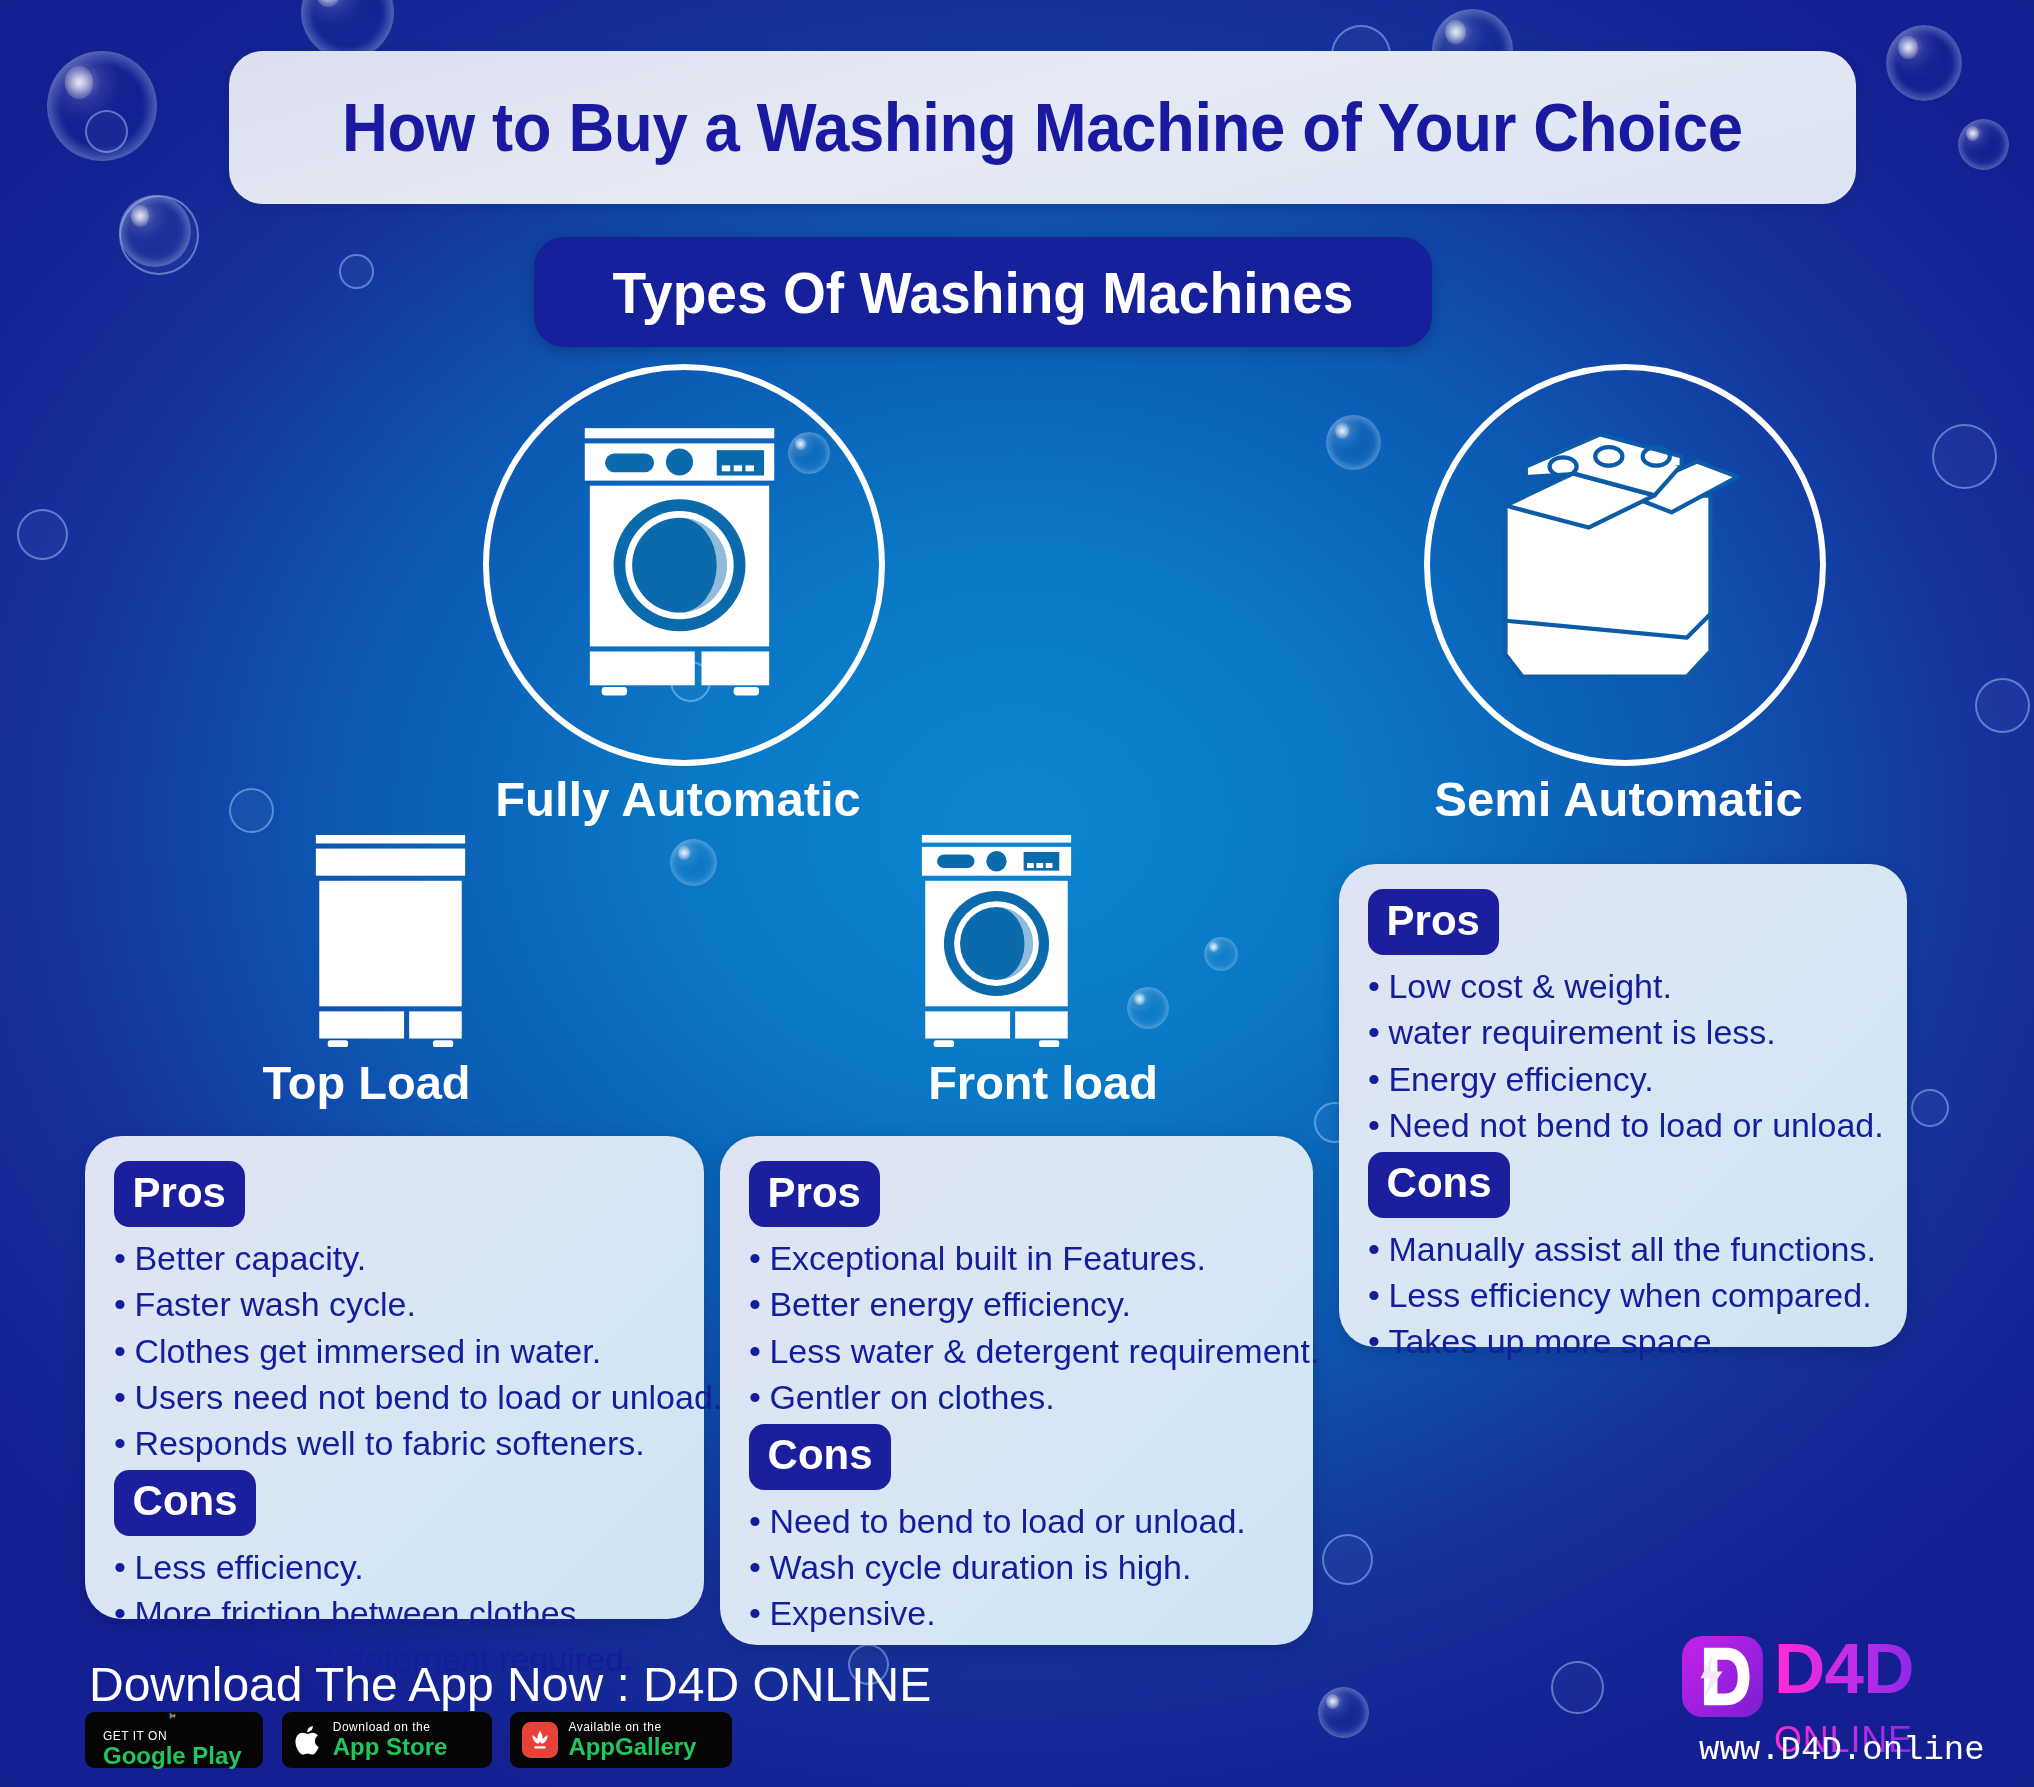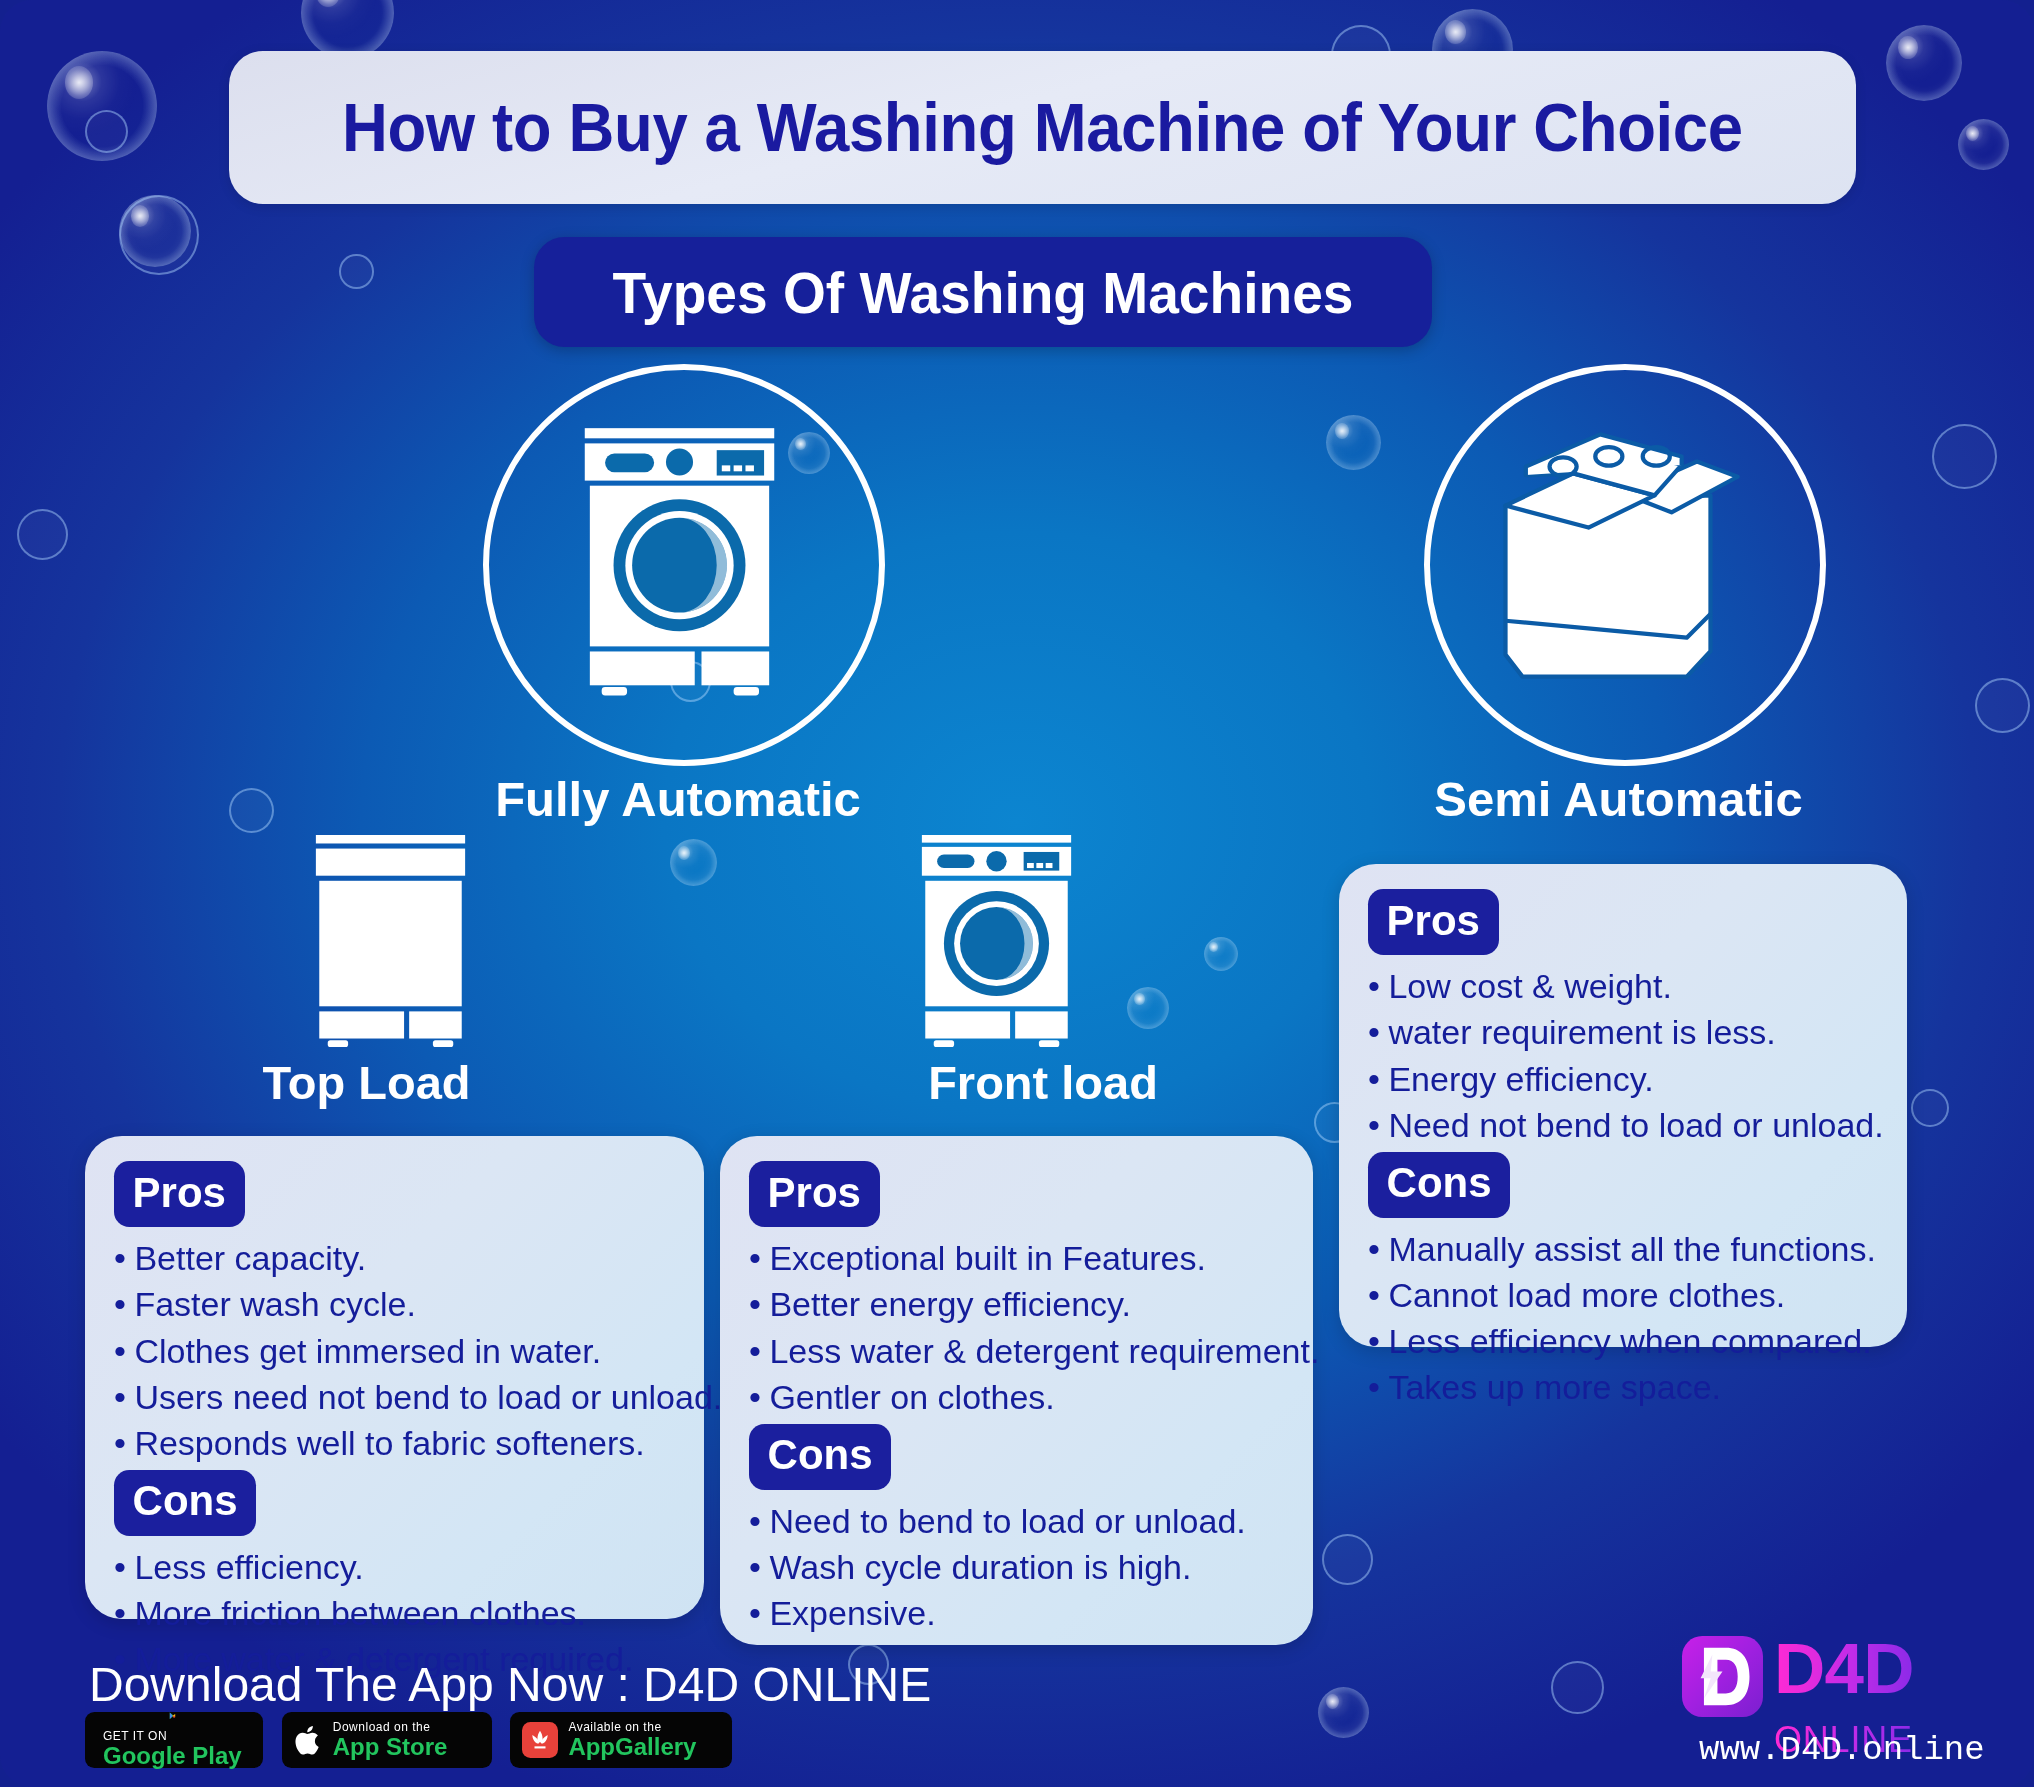--- a/index.html
+++ b/index.html
@@ -313,21 +313,20 @@
     <div class="pill">Pros</div>
     <ul class="bullets">
       <li><span class="dot">•</span><span>Low cost &amp; weight.</span></li>
       <li><span class="dot">•</span><span>water requirement is less.</span></li>
       <li><span class="dot">•</span><span>Energy efficiency.</span></li>
       <li><span class="dot">•</span><span>Need not bend to load or unload.</span></li>
     </ul>
     <div class="pill">Cons</div>
     <ul class="bullets">
       <li><span class="dot">•</span><span>Manually assist all the functions.</span></li>
-      <li><span class="dot">•</span><span>Cannot load more clothes.</span></li>
       <li><span class="dot">•</span><span>Less efficiency when compared.</span></li>
       <li><span class="dot">•</span><span>Takes up more space.</span></li>
     </ul>
   </div>
 
   <div id="download-text">Download The App Now : D4D ONLINE</div>
 
   <div id="badges">
 
     <a class="badge" style="width:178px;flex-direction:column;">

